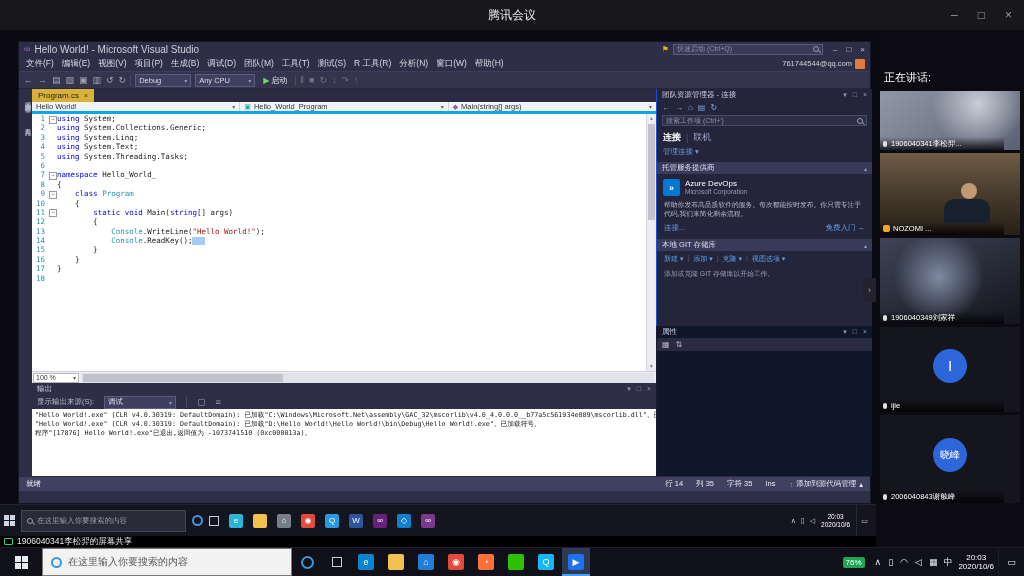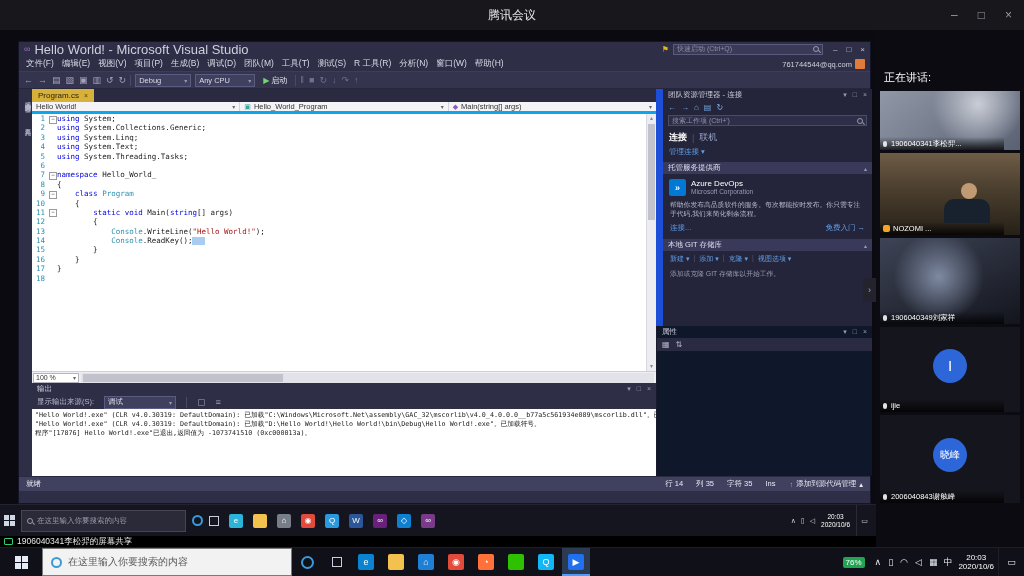--- a/index.html
+++ b/index.html
@@ -10,28 +10,28 @@
 .mt-bar{position:absolute;left:0;top:0;width:1024px;height:30px;background:#17171c;display:flex;align-items:center;justify-content:center;color:#e6e6ea;font-size:12px}
 .mt-controls{position:absolute;right:12px;top:0;height:30px;display:flex;align-items:center;gap:20px;color:#9a9aa2;font-size:12px}
 
 
 .stage{position:absolute;left:0;top:30px;width:876px;height:517px;background:#0a0a10}
 
 
 .vs{position:absolute;left:18px;top:11px;width:853px;height:463px;background:#2e2e46;border:1px solid #15152a;font-size:8px;color:#d5d5e2}
 .vs-titlebar{height:14px;display:flex;align-items:center;gap:4px;padding:0 5px}
 .vs-logo{color:#9a6fc0;font-size:9px;line-height:1}
-.vs-title{font-size:13px;color:#cfcfdd;white-space:nowrap}
+.vs-title{font-size:10px;color:#cfcfdd;white-space:nowrap}
 .sp{flex:1}
 .flag{color:#e8b80f;font-size:8px}
 .qlaunch{width:150px;height:11px;background:#3a3a56;border:1px solid #5a5a7e;display:flex;align-items:center;justify-content:space-between;padding:0 3px;color:#8f8fa8;font-size:7px}
 .vs-ctrl{display:flex;gap:9px;color:#c5c5d5;font-size:8px;margin-left:6px}
 .vs-menubar{height:15px;display:flex;align-items:center;padding:0 3px;font-size:8.5px;color:#d8d8e6}
 .mi{padding:0 4px;white-space:nowrap}
-.account{display:flex;align-items:flex-end;gap:3px;font-size:7.5px;color:#cfcfdd;padding-right:2px}
+.account{display:flex;align-items:center;gap:3px;font-size:7.5px;color:#cfcfdd;padding-right:2px}
 .avatar-sq{width:10px;height:10px;background:#e07b39;border-radius:1px}
 .vs-toolbar{height:18px;background:#34344e;border-top:1px solid #3d3d5a;border-bottom:1px solid #26263c;display:flex;align-items:center;gap:4px;padding:0 5px}
 .tbi{color:#a2a2bc;font-size:9px;line-height:1}
 .tbi.dim{color:#70708c}
 .tbsep{width:1px;height:11px;background:#4a4a66}
 .combo{height:13px;background:#3f3f5e;border:1px solid #5c5c82;display:flex;align-items:center;justify-content:space-between;padding:0 3px;font-size:7.5px;color:#dcdce8}
 .w56{width:56px}.w60{width:60px}
 .dd{color:#9a9ab5;font-size:6px;margin-left:3px}
 .startbtn{display:flex;align-items:center;gap:2px;padding:0 4px;font-size:8px;color:#e8e8f2}
 .play{color:#6fd86f;font-size:8px}
@@ -67,21 +67,21 @@
 .hscroll{flex:1;height:10px;margin:0 2px;background:#e2e2ea;position:relative}
 .hthumb{position:absolute;top:1px;bottom:1px;left:2px;width:200px;background:#c2c2cd}
 
 .output-panel{position:absolute;left:13px;top:294px;width:624px;bottom:0;background:#2e2e46}
 .panel-head{height:12px;display:flex;align-items:center;padding:0 5px;font-size:7.5px;color:#cfcfdd}
 .ph-ctrl{margin-left:auto;display:flex;gap:6px;color:#9a9ab2;font-size:7px}
 .out-toolbar{height:14px;display:flex;align-items:center;gap:10px;padding:0 5px;font-size:7.5px;color:#b8b8cc}
 .out-text{position:absolute;left:0;right:0;top:26px;bottom:0;background:#fff;color:#1a1a1a;font-family:"DejaVu Sans Mono","Liberation Mono",monospace;font-size:6.7px;line-height:9px;padding:2px 3px;overflow:hidden}
 .oline{white-space:pre}
 
-.te-panel{position:absolute;left:637px;top:0;width:216px;height:239px;background:#24243a;border-left:7px solid #1d4ed8}
+.te-panel{position:absolute;left:637px;top:0;width:216px;height:239px;background:#24243a;border-left:1px solid #1d4ed8}
 .te-toolbar{height:13px;display:flex;align-items:center;gap:5px;padding:0 5px}
 .tei{color:#7ab0e8;font-size:8px}
 .te-search{height:11px;margin:1px 5px 2px;background:#2e2e48;border:1px solid #4a4a6a;display:flex;align-items:center;justify-content:space-between;padding:0 3px;font-size:7px;color:#8f8fa8}
 .te-nav{display:flex;align-items:center;gap:5px;padding:3px 6px 1px;font-size:9px}
 .te-nav .prim{color:#fff;font-weight:bold}
 .te-nav .nsep{color:#55557a}
 .te-nav .sec{color:#9aa3c8}
 .te-link{color:#5f9fe8;font-size:7.5px;padding:2px 6px}
 .sectionbar{height:12px;margin-top:3px;background:#39395a;display:flex;align-items:center;justify-content:space-between;padding:0 5px;font-size:7.5px;color:#e0e0ec}
 .azure{display:flex;gap:5px;padding:5px 6px 2px;align-items:flex-start}

